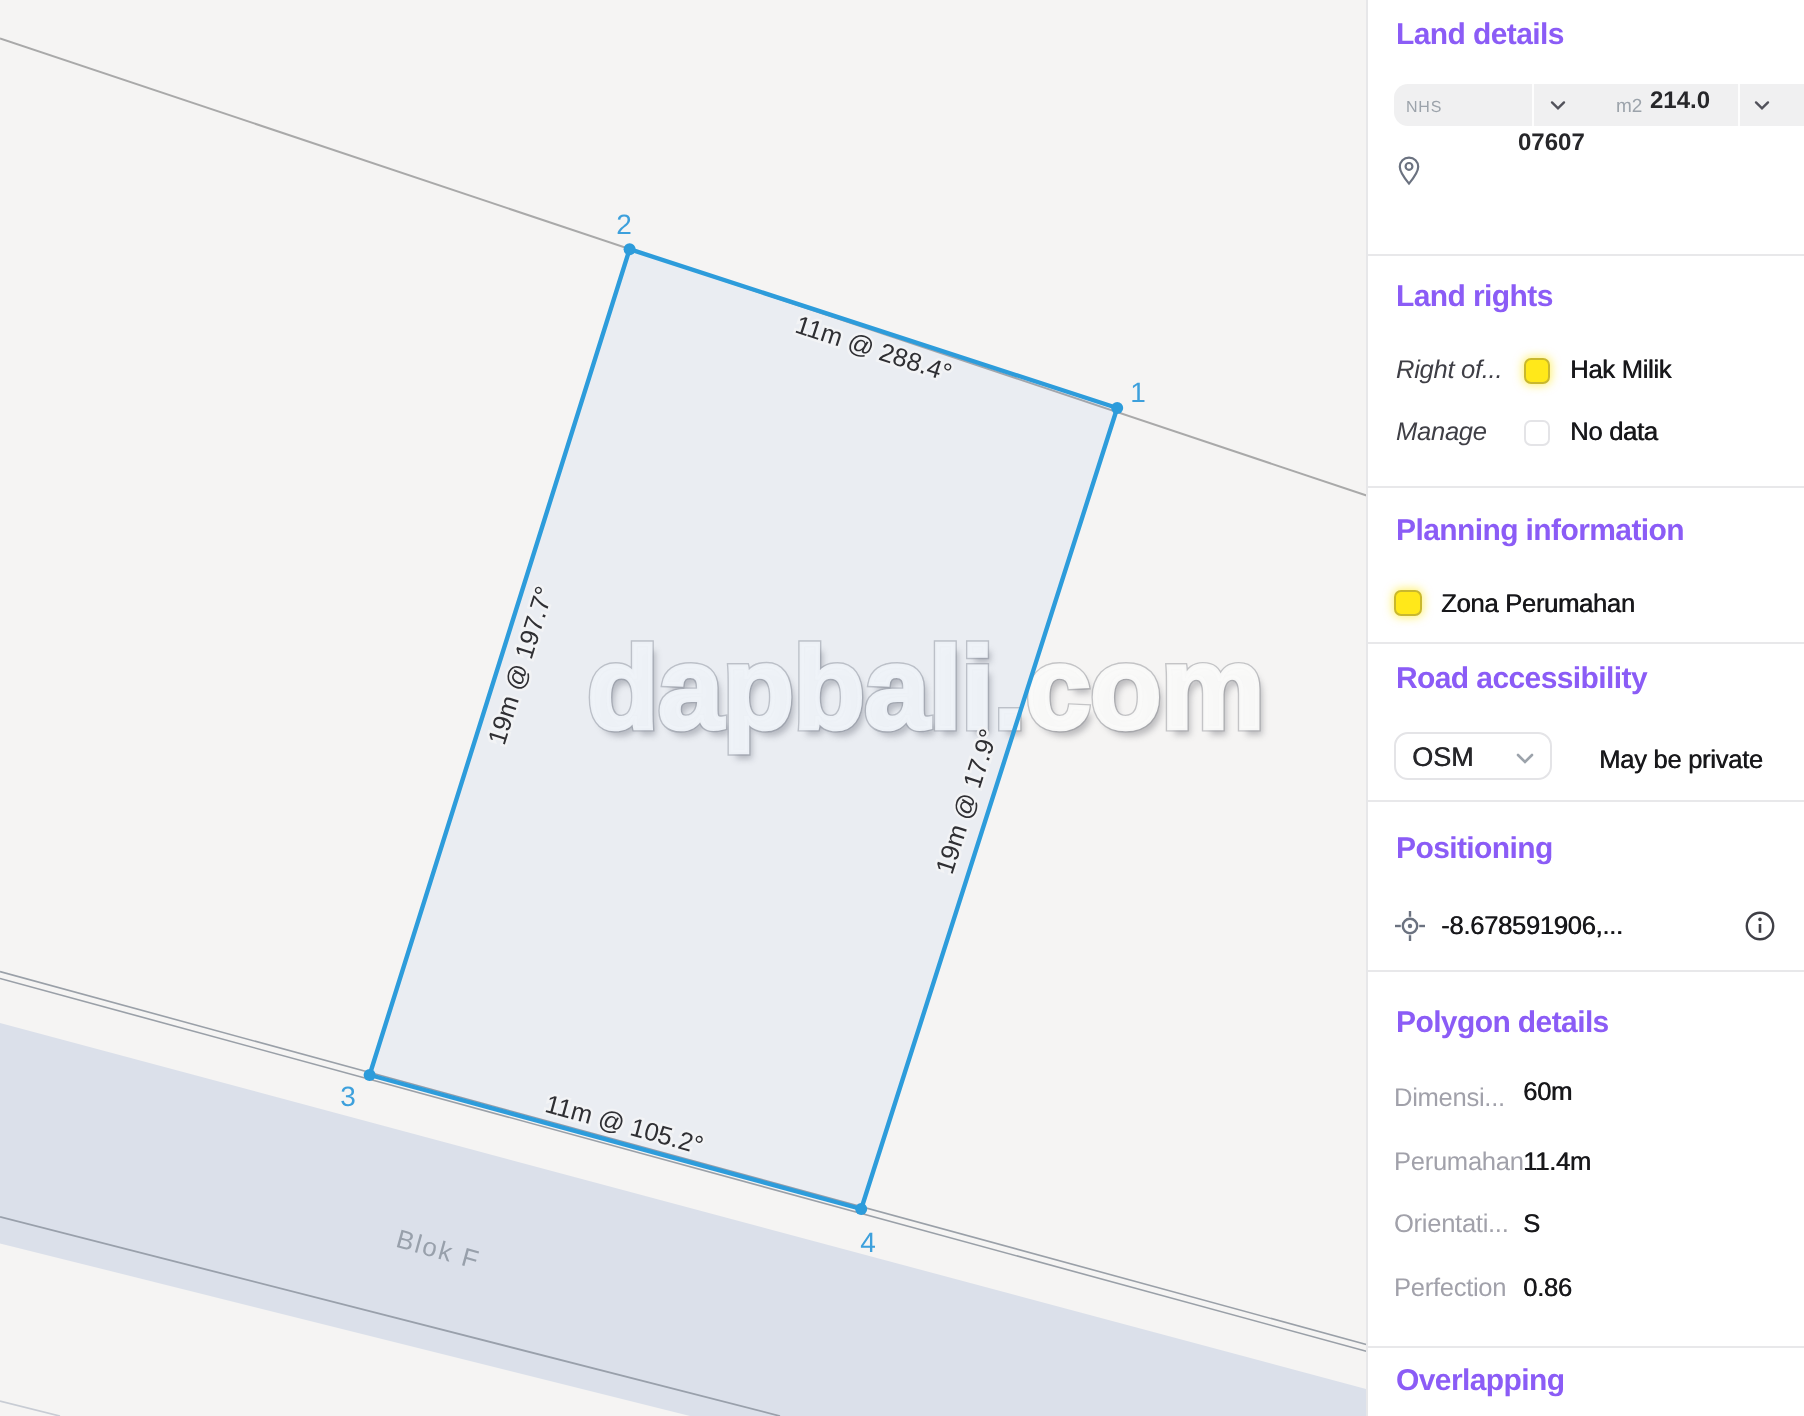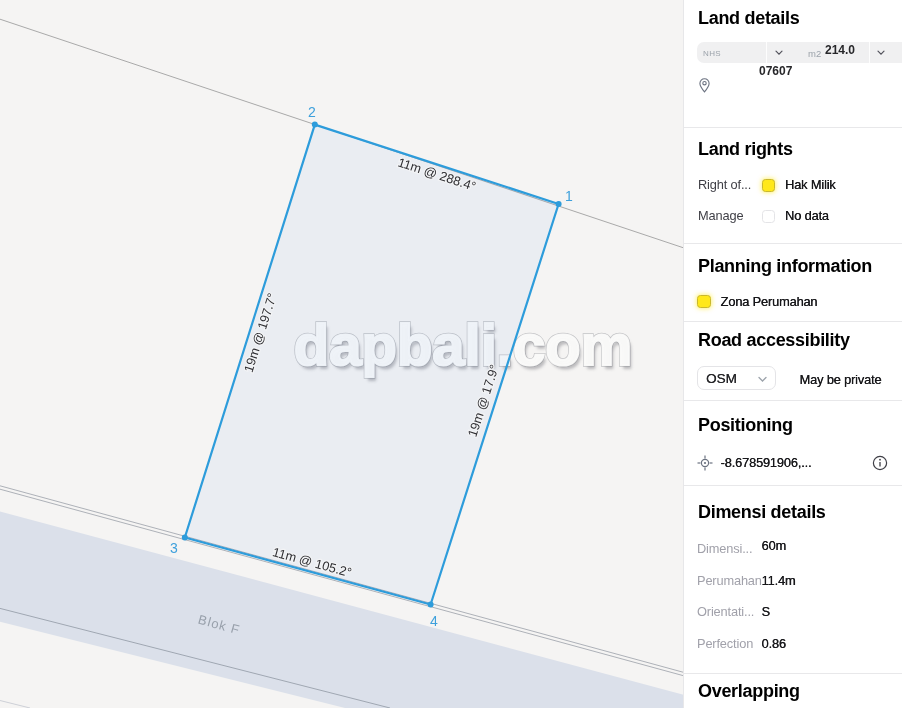--- a/index.html
+++ b/index.html
@@ -8,29 +8,29 @@
   #map{position:absolute;left:0;top:0;width:902px;height:708px;background:#f5f4f3;}
   #wm{position:absolute;left:463px;top:316px;transform:translateX(-50%);
       font-size:58px;font-weight:bold;letter-spacing:0px;line-height:1;white-space:nowrap;
       pointer-events:none;}
   #wm .w0{position:absolute;left:0;top:0;-webkit-text-stroke:3.6px rgba(138,140,146,0.46);color:transparent;
       text-shadow:2.5px 3.5px 3px rgba(118,118,124,0.45);}
   #wm .w1{position:relative;-webkit-text-stroke:2.2px rgba(250,250,249,0.97);color:rgba(250,250,249,0.97);}
   #sidebar{position:absolute;left:683px;top:0;width:219px;height:708px;background:#fff;
       border-left:1px solid #e7e7e9;box-sizing:border-box;}
   .sb{position:absolute;box-sizing:border-box;}
-  .hd{font-size:18px;font-weight:bold;color:#000000;line-height:14px;letter-spacing:-0.3px;}
+  .hd{font-size:15px;font-weight:bold;color:#8b5cf6;line-height:14px;letter-spacing:-0.3px;}
   .divider{position:absolute;left:0;width:219px;height:1px;background:#e8e8ea;}
   .pill{position:absolute;top:41.5px;height:21.5px;background:#f0f0f1;border-radius:7px;padding-left:40px;}
   .pill .lbl{font-size:8px;color:#9ca3ab;letter-spacing:0.4px;}
   .pill .val{font-size:12px;font-weight:bold;color:#27272a;}
   .sq{position:absolute;width:13px;height:13px;border-radius:3.5px;box-sizing:border-box;}
   .yellow{background:#ffe81a;border:1px solid #c9b82e;box-shadow:0 0 4px 1px rgba(255,232,26,.55);}
   .empty{background:#fff;border:1px solid #e4e4e7;}
-  .rowlbl{font-size:12.8px;color:#3f3f46;letter-spacing:-0.15px;}
+  .rowlbl{font-size:12.8px;color:#3f3f46;letter-spacing:-0.15px;font-style:italic;}
   .rowval{font-size:12.8px;color:#18181b;letter-spacing:-0.15px;text-shadow:0.3px 0 0 currentColor;}
   .glbl{font-size:12.8px;color:#a1a1aa;letter-spacing:-0.15px;}
 </style>
 </head>
 <body>
 <div id="map">
 <svg width="902" height="708" viewBox="0 0 902 708">
   <rect x="0" y="0" width="902" height="708" fill="#f5f4f3"></rect>
 
   <polygon points="0,511.5 690,696.4 690,708 345,708 0,621.7" fill="#dbe0ea"></polygon>
@@ -125,21 +125,21 @@
     <line x1="12.6" y1="8" x2="15.5" y2="8" stroke="#6b7280" stroke-width="1.2"></line>
   </svg>
   <div class="sb rowval" style="left:36.5px;top:454.5px;">-8.678591906,...</div>
   <svg class="sb" style="left:188px;top:455px;" width="16" height="16" viewBox="0 0 16 16">
     <circle cx="8" cy="8" r="6.6" fill="none" stroke="#3f3f46" stroke-width="1.2"></circle>
     <line x1="8" y1="7" x2="8" y2="11.4" stroke="#3f3f46" stroke-width="1.3"></line>
     <circle cx="8" cy="4.7" r="0.9" fill="#3f3f46"></circle>
   </svg>
   <div class="divider" style="top:485px;"></div>
 
-  <div class="sb hd" style="left:14px;top:504.5px;">Dimensi details</div>
+  <div class="sb hd" style="left:14px;top:504.5px;">Polygon details</div>
   <div class="sb glbl" style="left:13px;top:540.5px;">Dimensi...</div>
   <div class="sb rowval" style="left:77.5px;top:538px;">60m</div>
   <div class="sb glbl" style="left:13px;top:572.5px;">Perumahan</div>
   <div class="sb rowval" style="left:77.5px;top:572.5px;">11.4m</div>
   <div class="sb glbl" style="left:13px;top:604px;">Orientati...</div>
   <div class="sb rowval" style="left:77.5px;top:604px;">S</div>
   <div class="sb glbl" style="left:13px;top:635.5px;">Perfection</div>
   <div class="sb rowval" style="left:77.5px;top:635.5px;">0.86</div>
   <div class="divider" style="top:672.5px;"></div>
 

